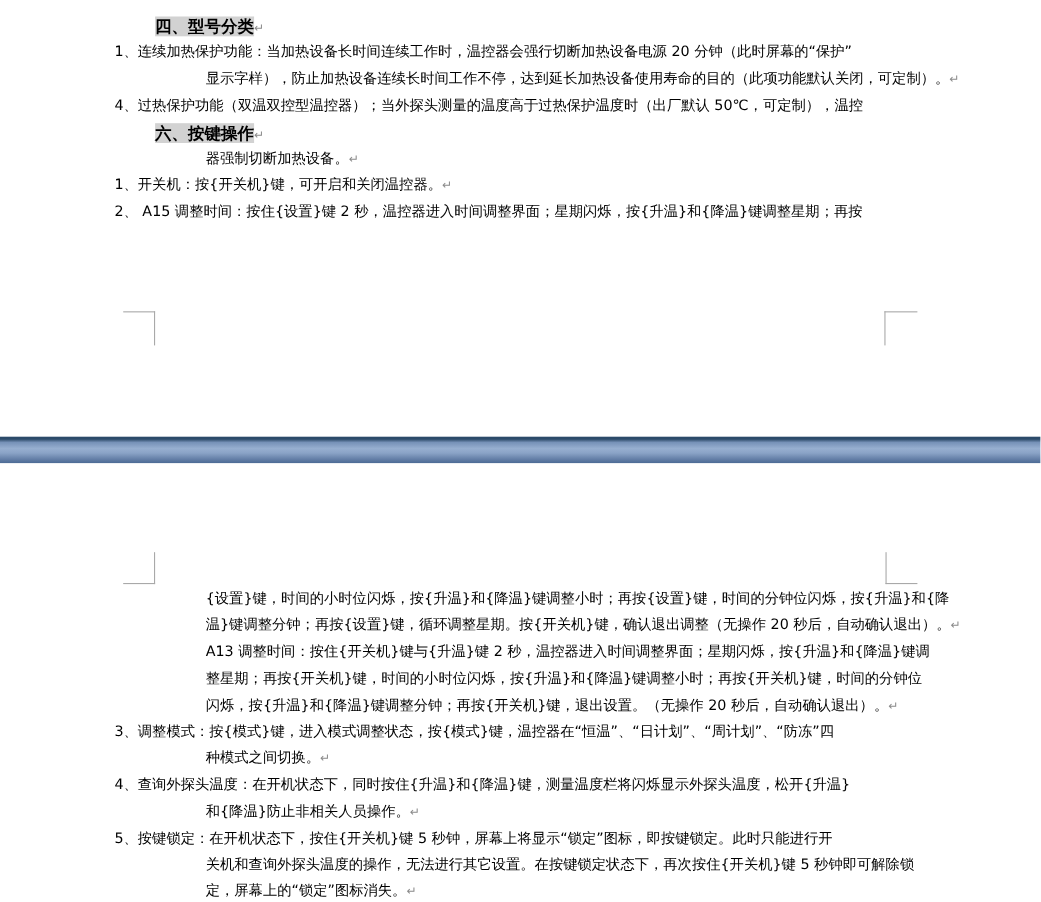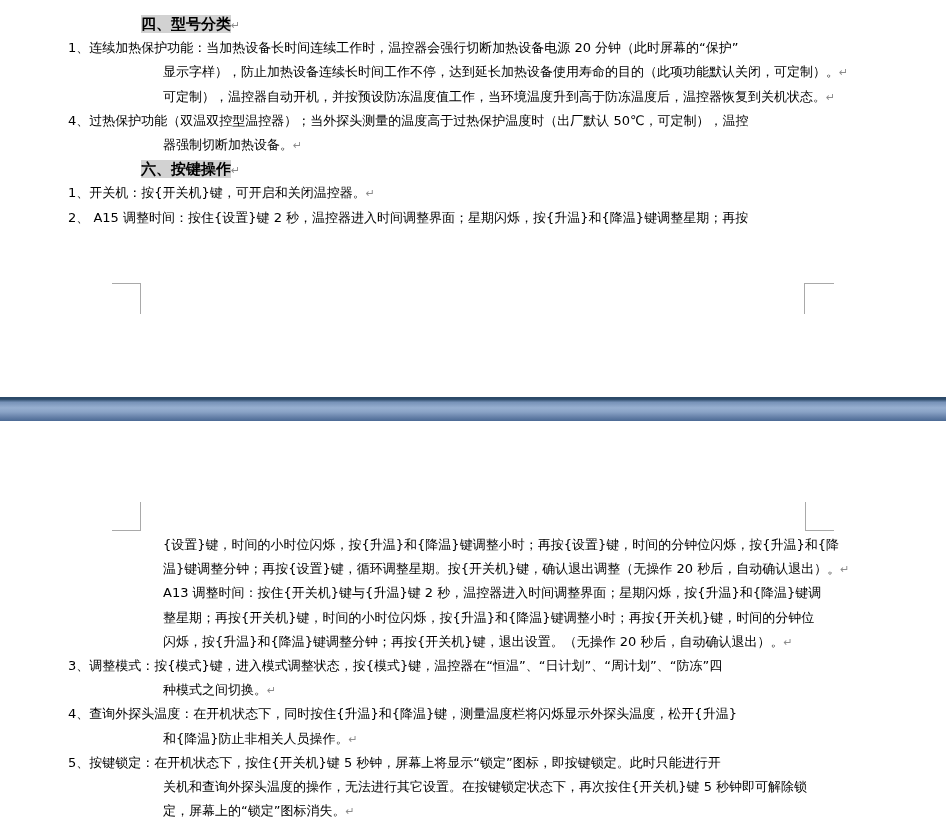--- a/index.html
+++ b/index.html
@@ -10,22 +10,22 @@
     color:#000;
   }
   .page-text{position:absolute;left:0;width:848px;}
   #page1-text{top:12px;}
   #page2-text{top:533px;}
   .line{
     position:relative;height:24.2px;line-height:24.2px;
     white-space:nowrap;font-size:13px;color:#000;
   }
   .line.heading{padding-left:141px;font-weight:bold;font-size:15px;}
-  .line.item{padding-left:68px;}
-  .line.cont{padding-left:163px;}
+  .line.item{padding-left:104px;}
+  .line.cont{padding-left:163px;margin-left:24px;}
   .hl{background:#d2d2d2;}
   .wavy{
     text-decoration-style:wavy;
     text-decoration-color:#00a000;
     text-decoration-thickness:1px;
     text-underline-offset:3px;
   }
   .pilcrow{color:#8b8b8b;font-size:11px;font-weight:normal;}
   
   .mark{position:absolute;border:0 solid #a9a9a9;}
@@ -42,24 +42,23 @@
       #8aa3c6 62%, #647fa7 85%, #4c6b95 100%);
   }
 </style>
 </head>
 <body>
 
 <div id="page1-text" class="page-text">
     <div class="line heading"><span class="hl">四、型号分类</span><span class="pilcrow">↵</span></div>
     <div class="line item"><span>1、连续加热保护功能：当加热设备长时间连续工作时，温控器会强行切断加热设备电源 20 分钟（此时屏幕的“保护”</span></div>
     <div class="line cont"><span>显示字样），防止加热设备连续长时间工作不停，达到延长加热设备使用寿命的目的（此项功能默认关闭，可定制）。</span><span class="pilcrow">↵</span></div>
-    <div class="line cont"><span>可定制），温控器自动开机，并按预设防冻温度值工作，当环境温度升到高于防冻温度后，温控器恢复到关机状态。</span><span class="pilcrow">↵</span></div>
     <div class="line item"><span>4、过热保护功能（双温双控型温控器）；当外探头测量的温度高于过热保护温度时（出厂默认 50℃，可定制），温控</span></div>
+    <div class="line heading"><span class="hl">六、按键操作</span><span class="pilcrow">↵</span></div>
     <div class="line cont"><span>器强制切断加热设备。</span><span class="pilcrow">↵</span></div>
-    <div class="line heading"><span class="hl">六、按键操作</span><span class="pilcrow">↵</span></div>
     <div class="line item"><span>1、开关机：按{开关机}键，可开启和关闭温控器。</span><span class="pilcrow">↵</span></div>
     <div class="line item"><span>2、 A15 调整时间：按住{设置}键 2 秒，温控器进入时间调整界面；星期闪烁，按{升温}和{降温}</span><span class="wavy">键调整</span><span>星期；再按</span></div>
   </div>
 
 <div class="mark" id="mark-p1-bl"></div>
 <div class="mark" id="mark-p1-br"></div>
 
 <div id="separator"></div>
 
 <div class="mark" id="mark-p2-tl"></div>

